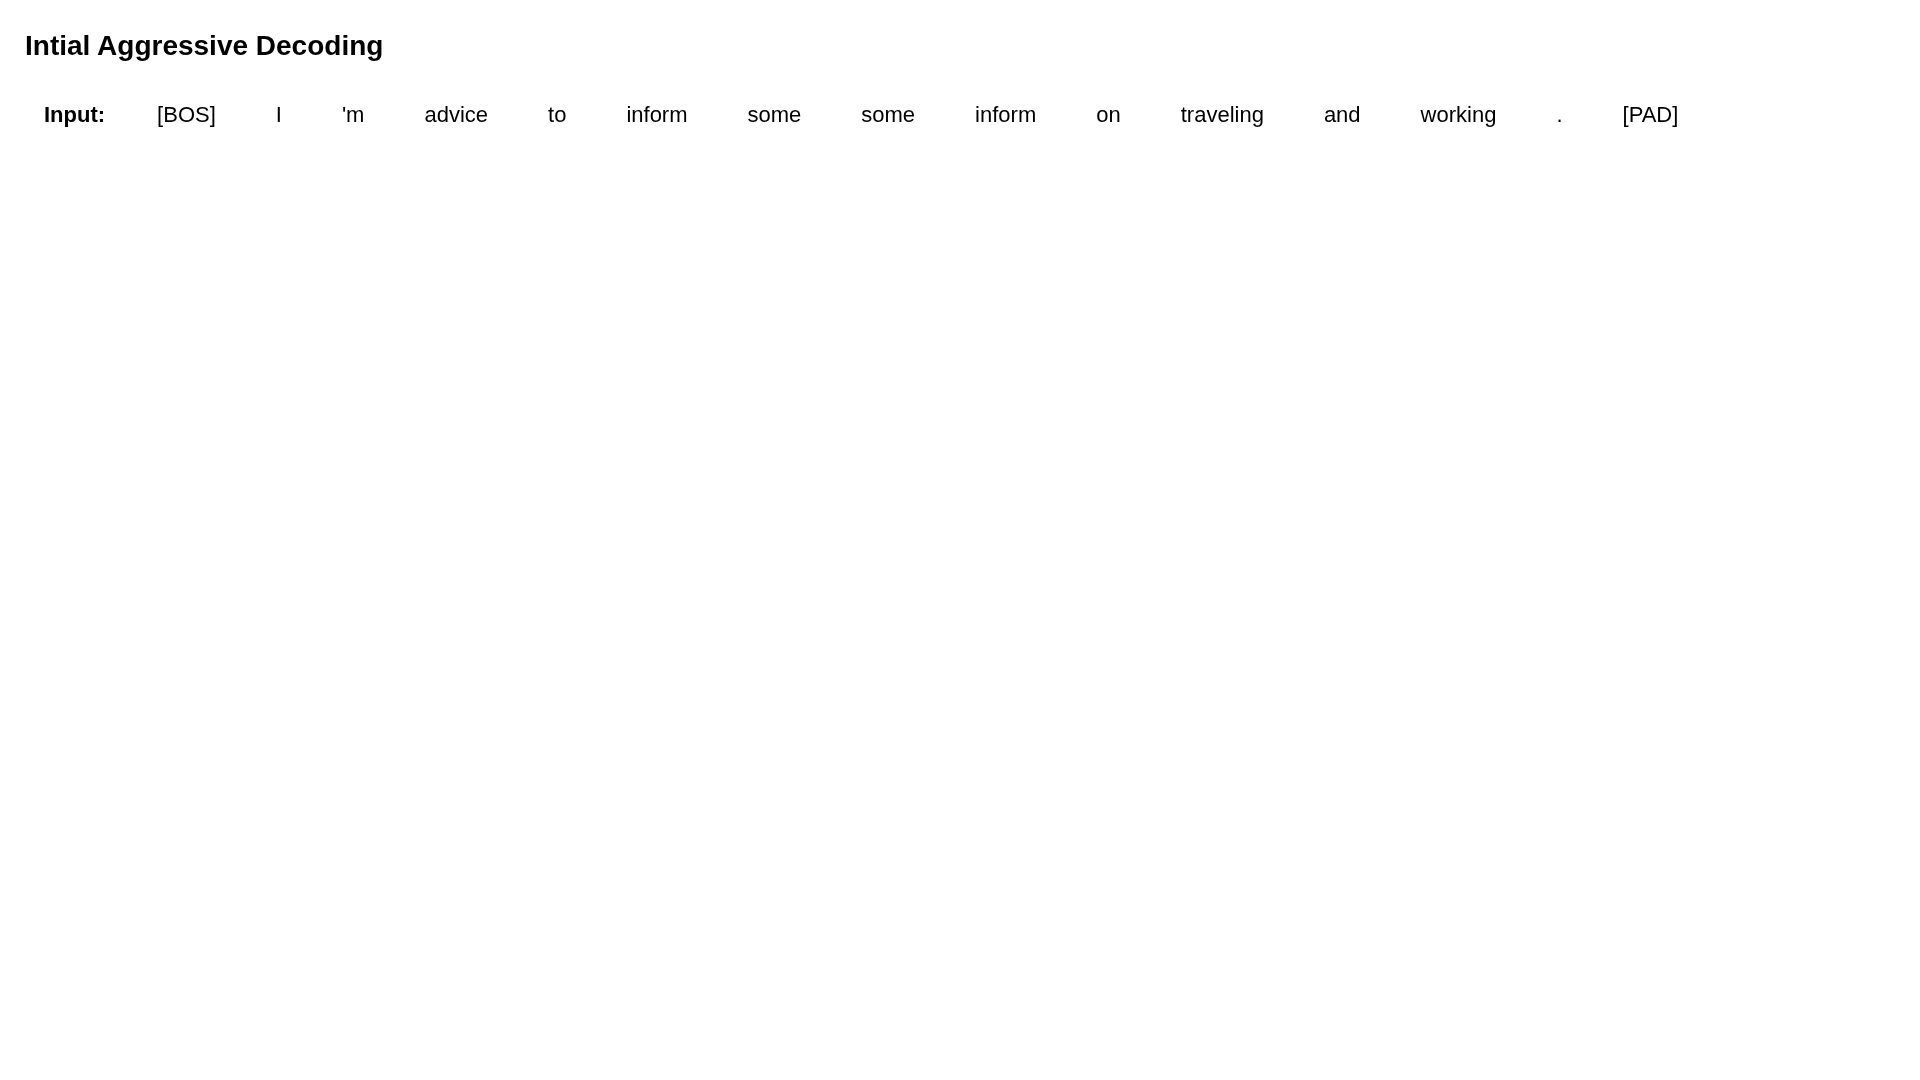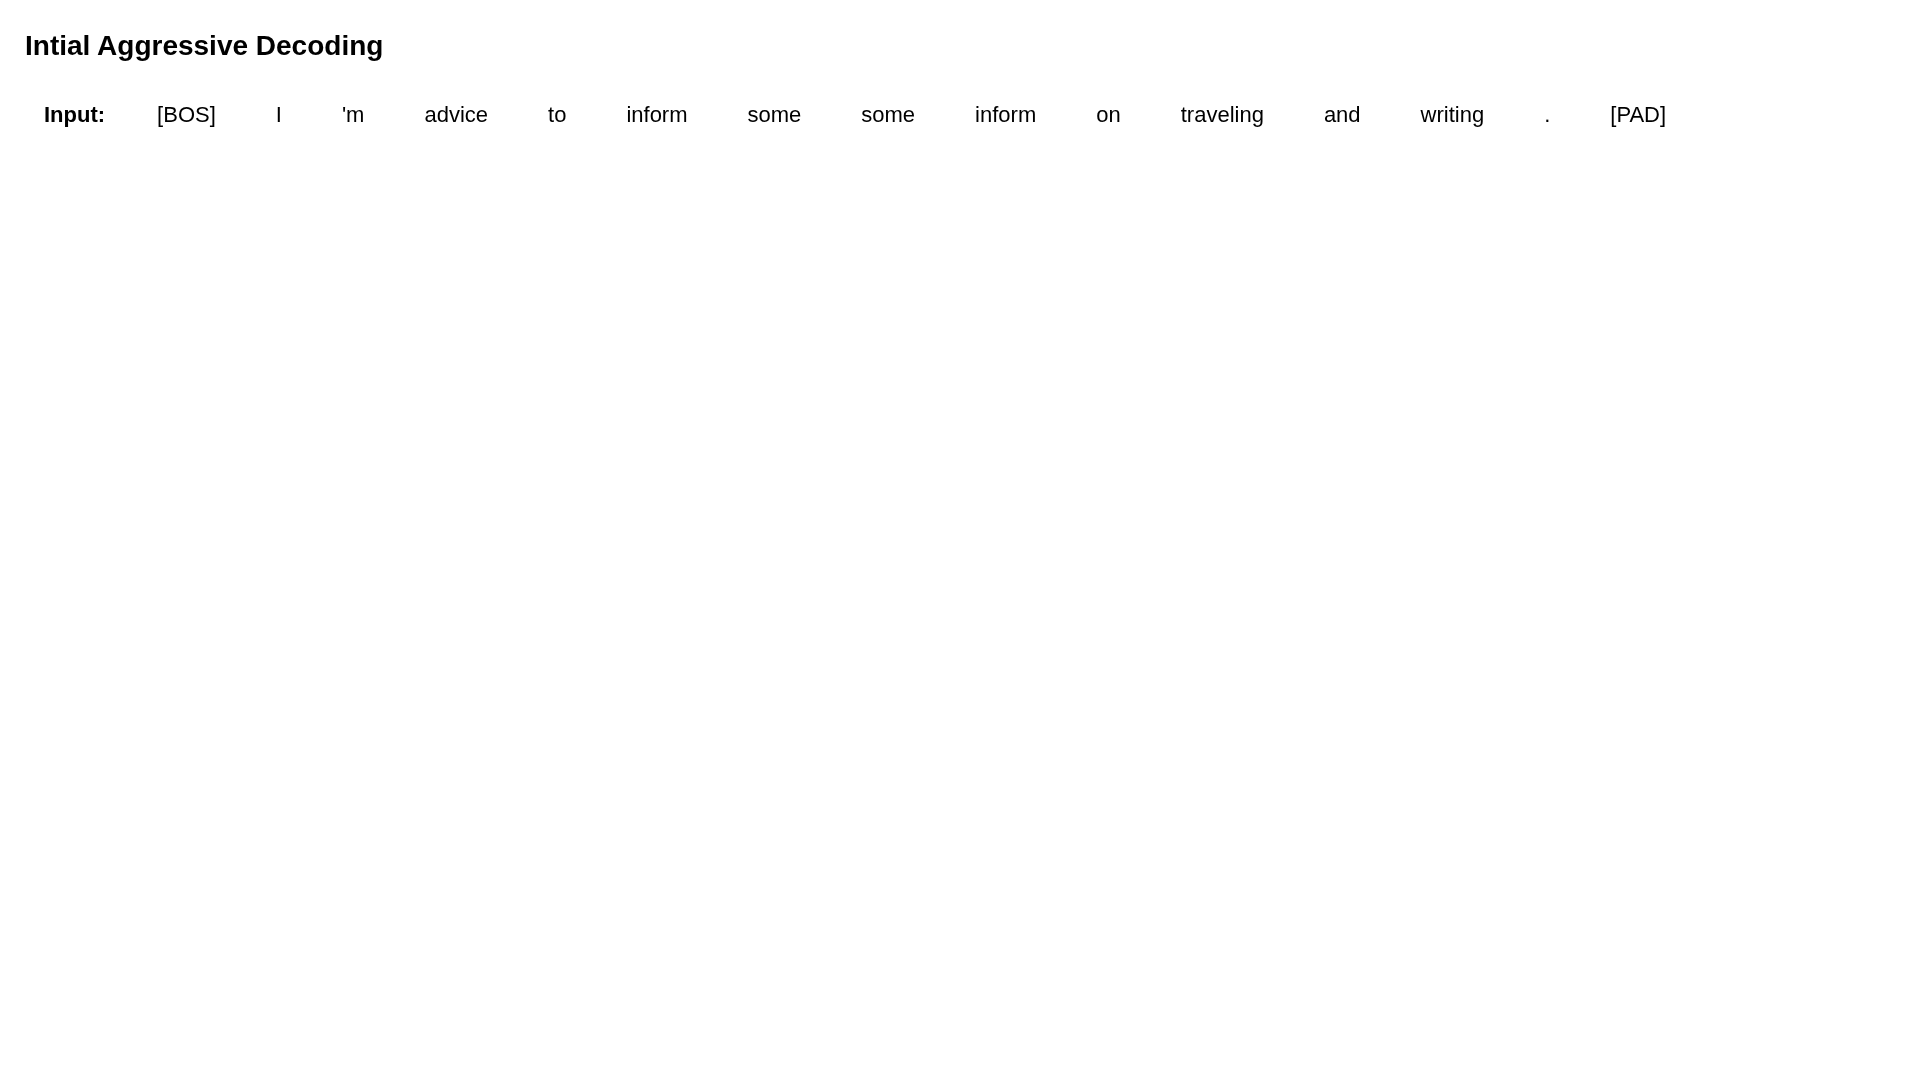--- a/index.html
+++ b/index.html
@@ -70,18 +70,18 @@
         <span class="token">'m</span>
         <span class="token">advice</span>
         <span class="token">to</span>
         <span class="token">inform</span>
         <span class="token">some</span>
         <span class="token">some</span>
         <span class="token">inform</span>
         <span class="token">on</span>
         <span class="token">traveling</span>
         <span class="token">and</span>
-        <span class="token">writing</span>
+        <span class="token">working</span>
         <span class="token">.</span>
         <span class="token">[PAD]</span>
       </div>
   </div>
 </div>
 
 </body></html>

